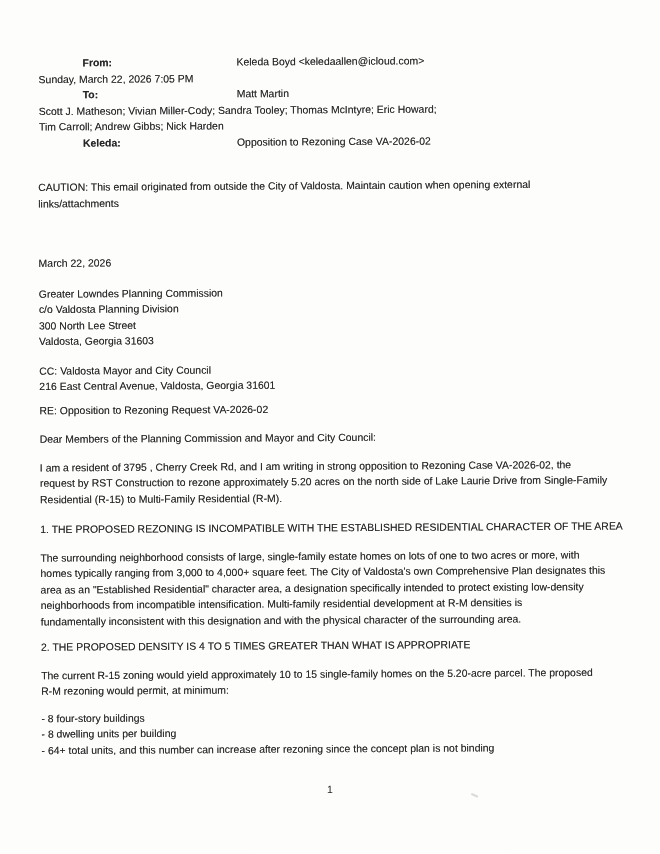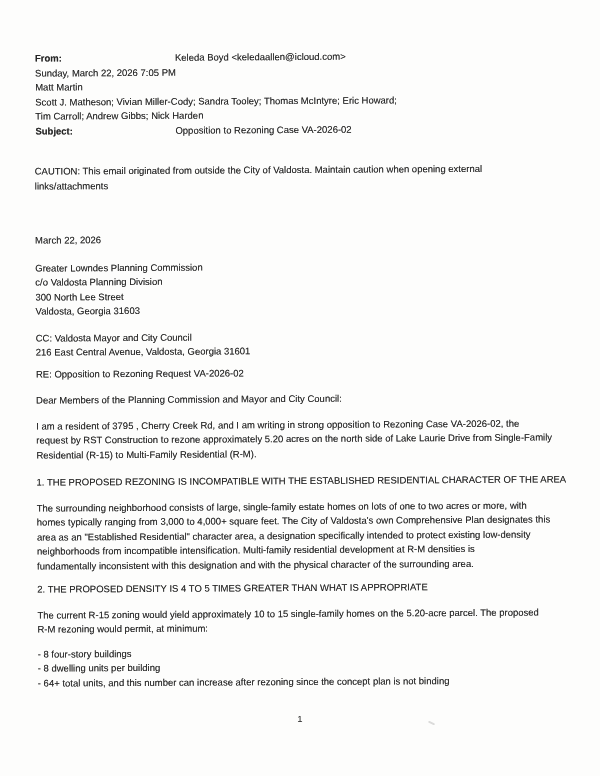--- a/index.html
+++ b/index.html
@@ -30,20 +30,21 @@
     margin: 50px 0 0 37px;
   }
   .header-row {
     display: flex;
     align-items: flex-start;
   }
   .h-label {
     width: 140px;
     flex: 0 0 140px;
     font-weight: bold;
+    margin-left: 40px;
   }
   .h-value {
     white-space: pre-line;
     flex: 1 1 auto;
     padding-right: 12px;
   }
   .caution {
     margin: 26px 40px 0 36px;
     white-space: pre-line;
   }
@@ -91,28 +92,29 @@
 
     <div class="email-header">
       <div class="header-row">
         <span class="h-label">From:</span>
         <span class="h-value">Keleda Boyd &lt;keledaallen@icloud.com&gt;</span>
       </div>
       <div class="header-row">
         <span class="h-value">Sunday, March 22, 2026 7:05 PM</span>
       </div>
       <div class="header-row">
+        <span class="h-label">To:</span>
         <span class="h-value">Matt Martin</span>
       </div>
       <div class="header-row">
         <span class="h-value">Scott J. Matheson; Vivian Miller-Cody; Sandra Tooley; Thomas McIntyre; Eric Howard;
 Tim Carroll; Andrew Gibbs; Nick Harden</span>
       </div>
       <div class="header-row">
-        <span class="h-label">Subject:</span>
+        <span class="h-label">Keleda:</span>
         <span class="h-value">Opposition to Rezoning Case VA-2026-02</span>
       </div>
     </div>
 
     <div class="caution">CAUTION: This email originated from outside the City of Valdosta. Maintain caution when opening external
 links/attachments</div>
 
     <div class="block letter-date">March 22, 2026</div>
 
     <div class="block recipient-address">Greater Lowndes Planning Commission

